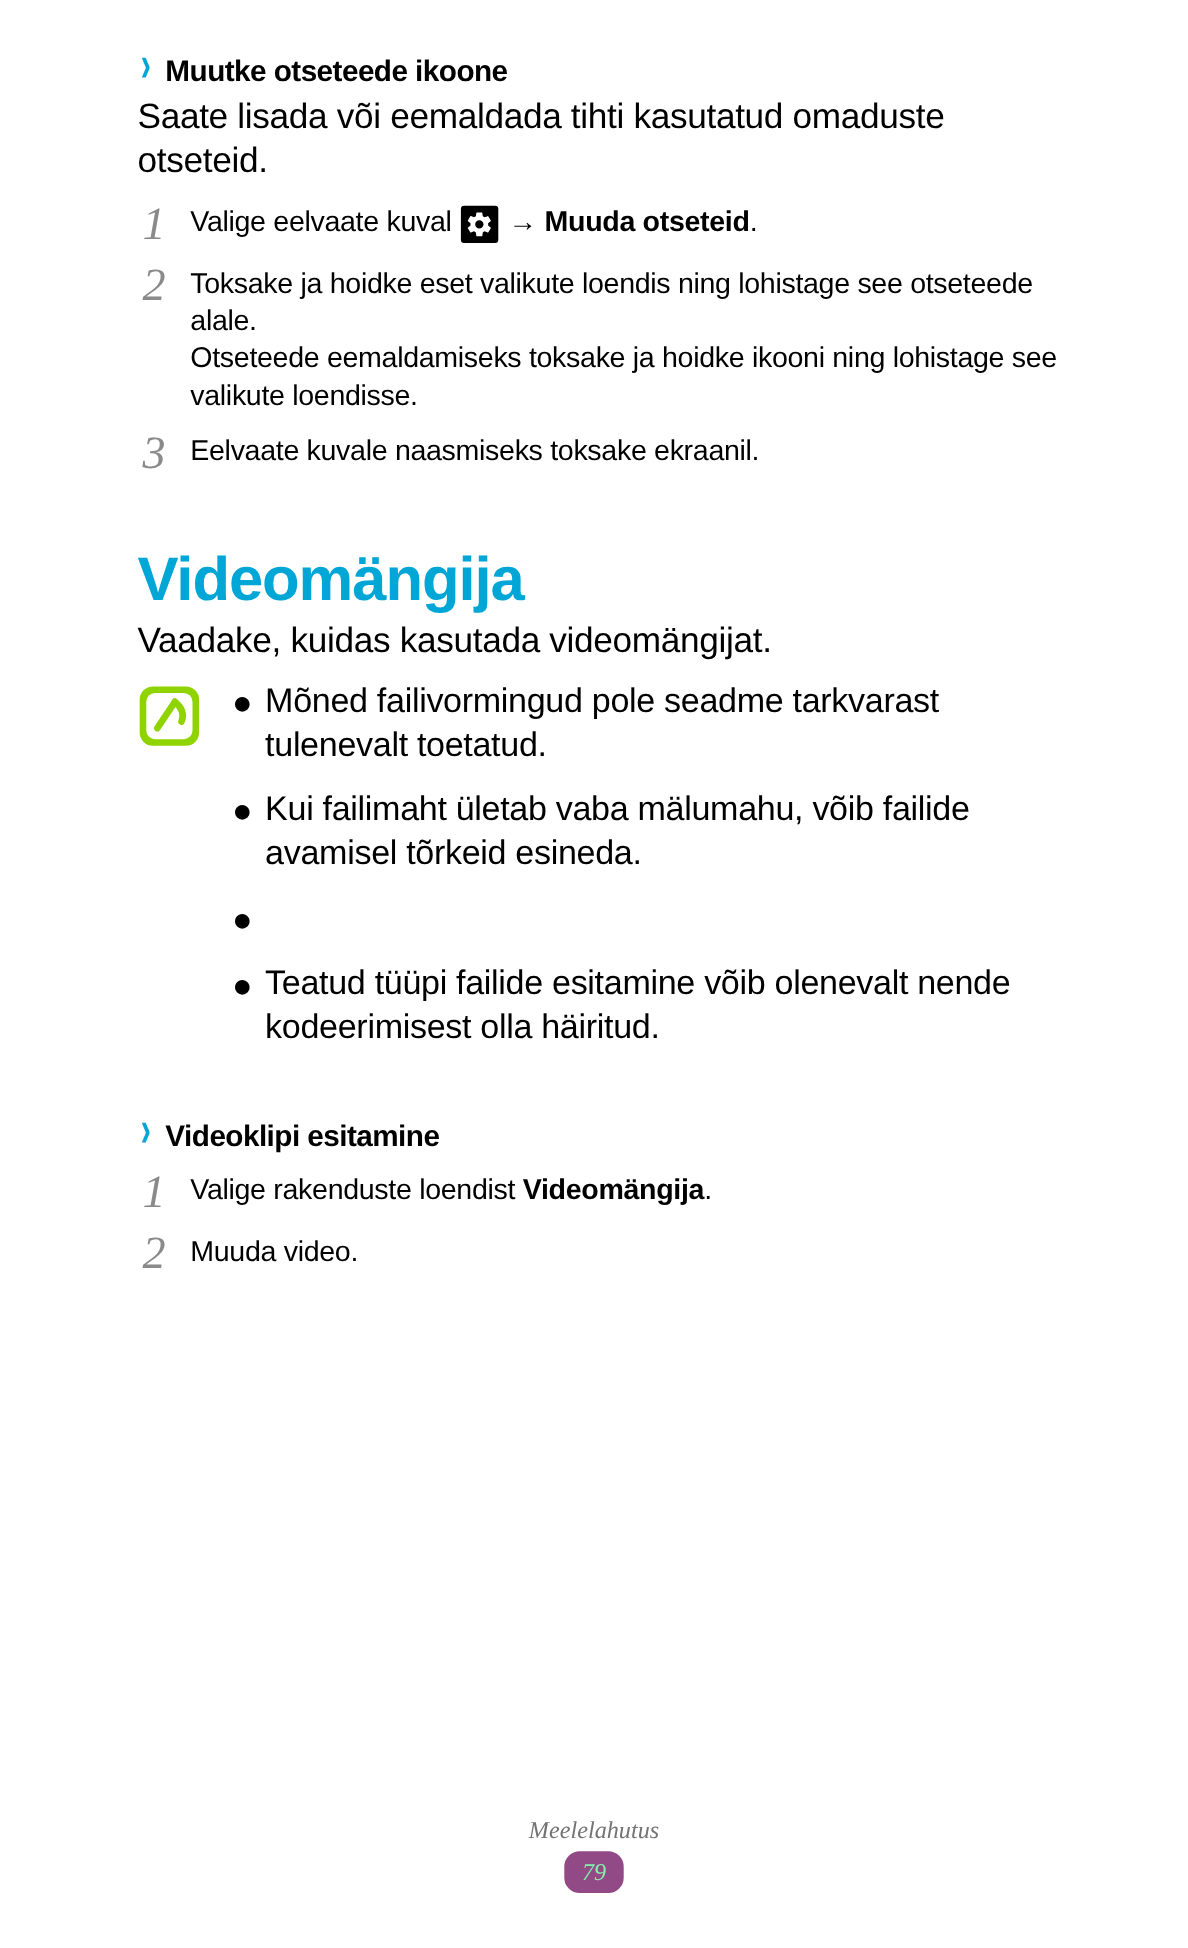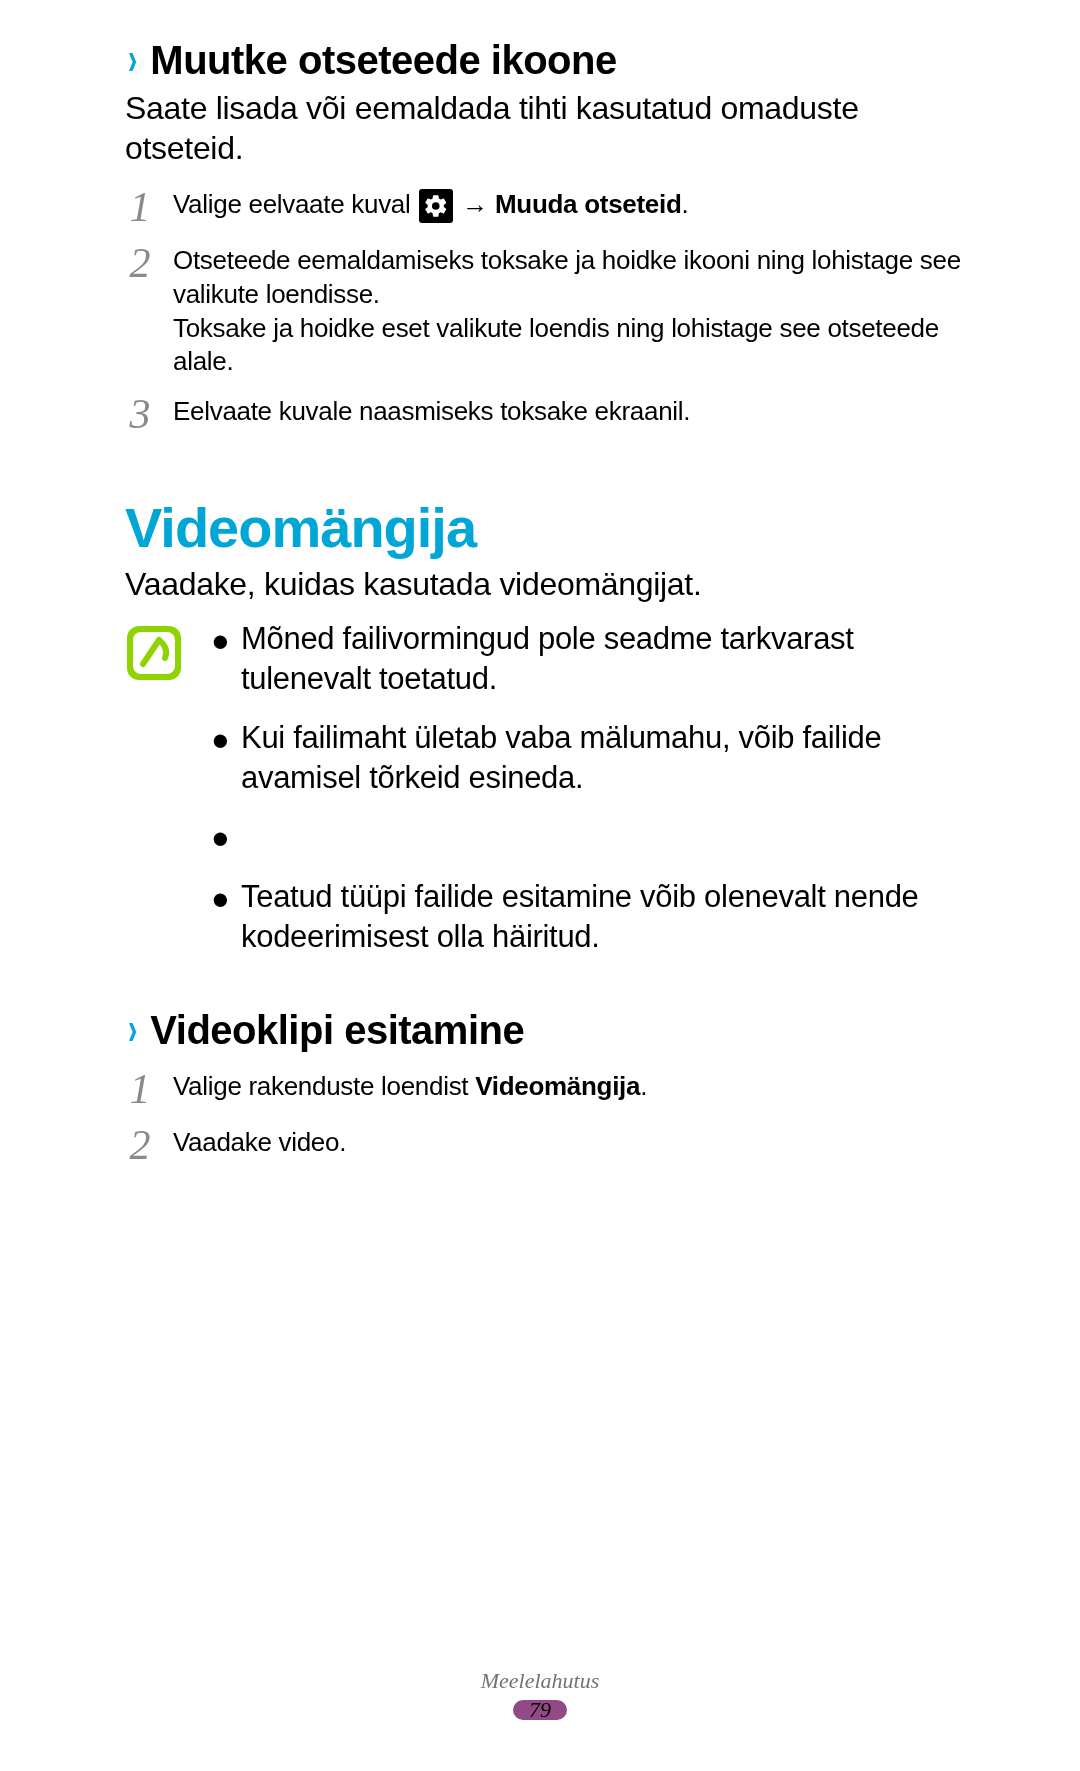--- a/index.html
+++ b/index.html
@@ -25,21 +25,21 @@
   .chevron {
     color: #00A6D6;
     font-size: 46px;
     font-weight: 700;
     line-height: 1;
     transform: scaleX(0.6);
     display: inline-block;
     flex-shrink: 0;
   }
   .sub-heading-text {
-    font-size: 40px;
+    font-size: 27px;
     font-weight: 600;
     letter-spacing: -0.5px;
     margin-top: 0;
     line-height: 1.2;
   }
   .intro {
     font-size: 32px;
     line-height: 1.25;
     letter-spacing: -0.3px;
     margin-top: 4px;
@@ -133,23 +133,23 @@
     font-style: italic;
     font-size: 22px;
     color: #737373;
     margin-bottom: 6px;
   }
   .page-badge {
     display: inline-flex;
     align-items: center;
     justify-content: center;
     width: 54px;
-    height: 20px;
+    height: 38px;
     background: #924a86;
-    color: #000000;
+    color: #86efac;
     border-radius: 14px / 14px;
     font-style: italic;
     font-family: Georgia, serif;
     font-size: 22px;
   }
   b { font-weight: 700; }
 </style>
 </head>
 <body>
 
@@ -172,22 +172,22 @@
           </svg>
         </span>
         <span>→</span>
         <b>Muuda otseteid</b><span>.</span>
       </div>
     </div>
 
     <div class="step">
       <div class="step-num">2</div>
       <div class="step-body">
+        <div>Toksake ja hoidke eset valikute loendis ning lohistage see otseteede alale.</div>
         <div>Otseteede eemaldamiseks toksake ja hoidke ikooni ning lohistage see valikute loendisse.</div>
-        <div>Toksake ja hoidke eset valikute loendis ning lohistage see otseteede alale.</div>
       </div>
     </div>
 
     <div class="step">
       <div class="step-num">3</div>
       <div class="step-body">Eelvaate kuvale naasmiseks toksake ekraanil.</div>
     </div>
   </div>
 
   <div class="big-heading">Videomängija</div>
@@ -228,21 +228,21 @@
 
   <div class="steps" style="margin-top:10px;">
     <div class="step">
       <div class="step-num">1</div>
       <div class="step-body">
         <span>Valige rakenduste loendist </span><b>Videomängija</b><span>.</span>
       </div>
     </div>
     <div class="step">
       <div class="step-num">2</div>
-      <div class="step-body">Vaadake video.</div>
+      <div class="step-body">Muuda video.</div>
     </div>
   </div>
 
   <div class="footer">
     <div class="footer-cat">Meelelahutus</div>
     <div class="page-badge">79</div>
   </div>
 
 </div>
 

